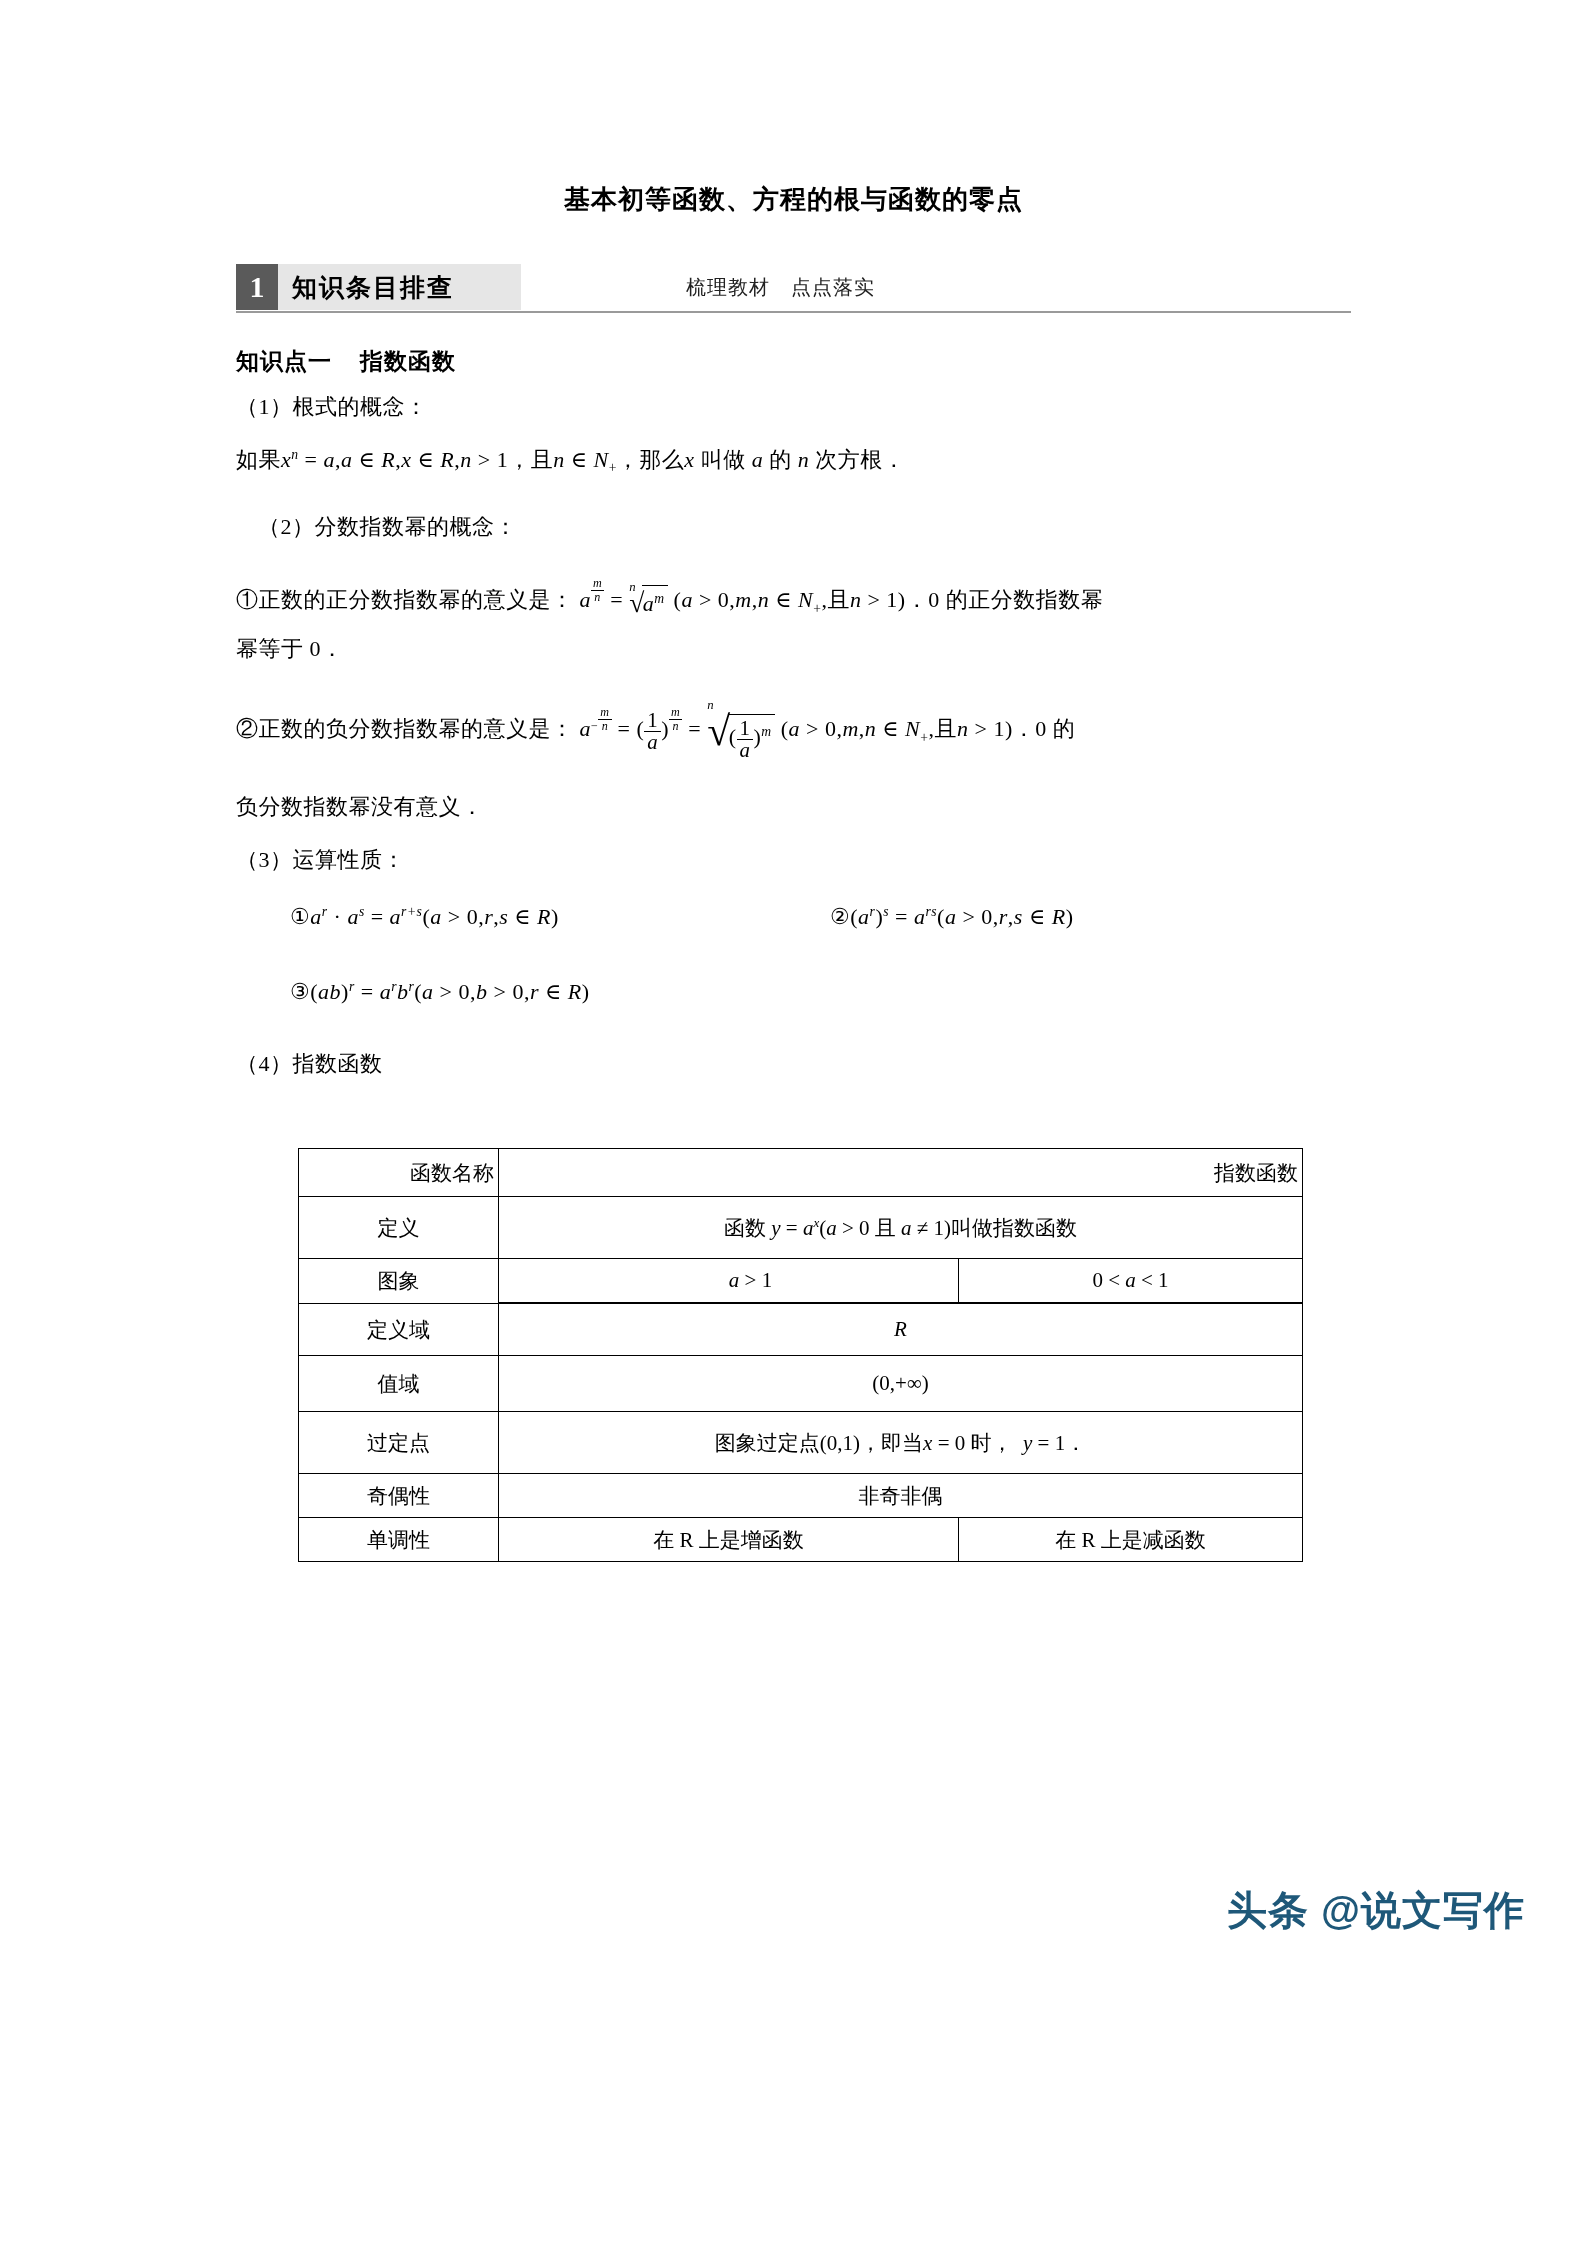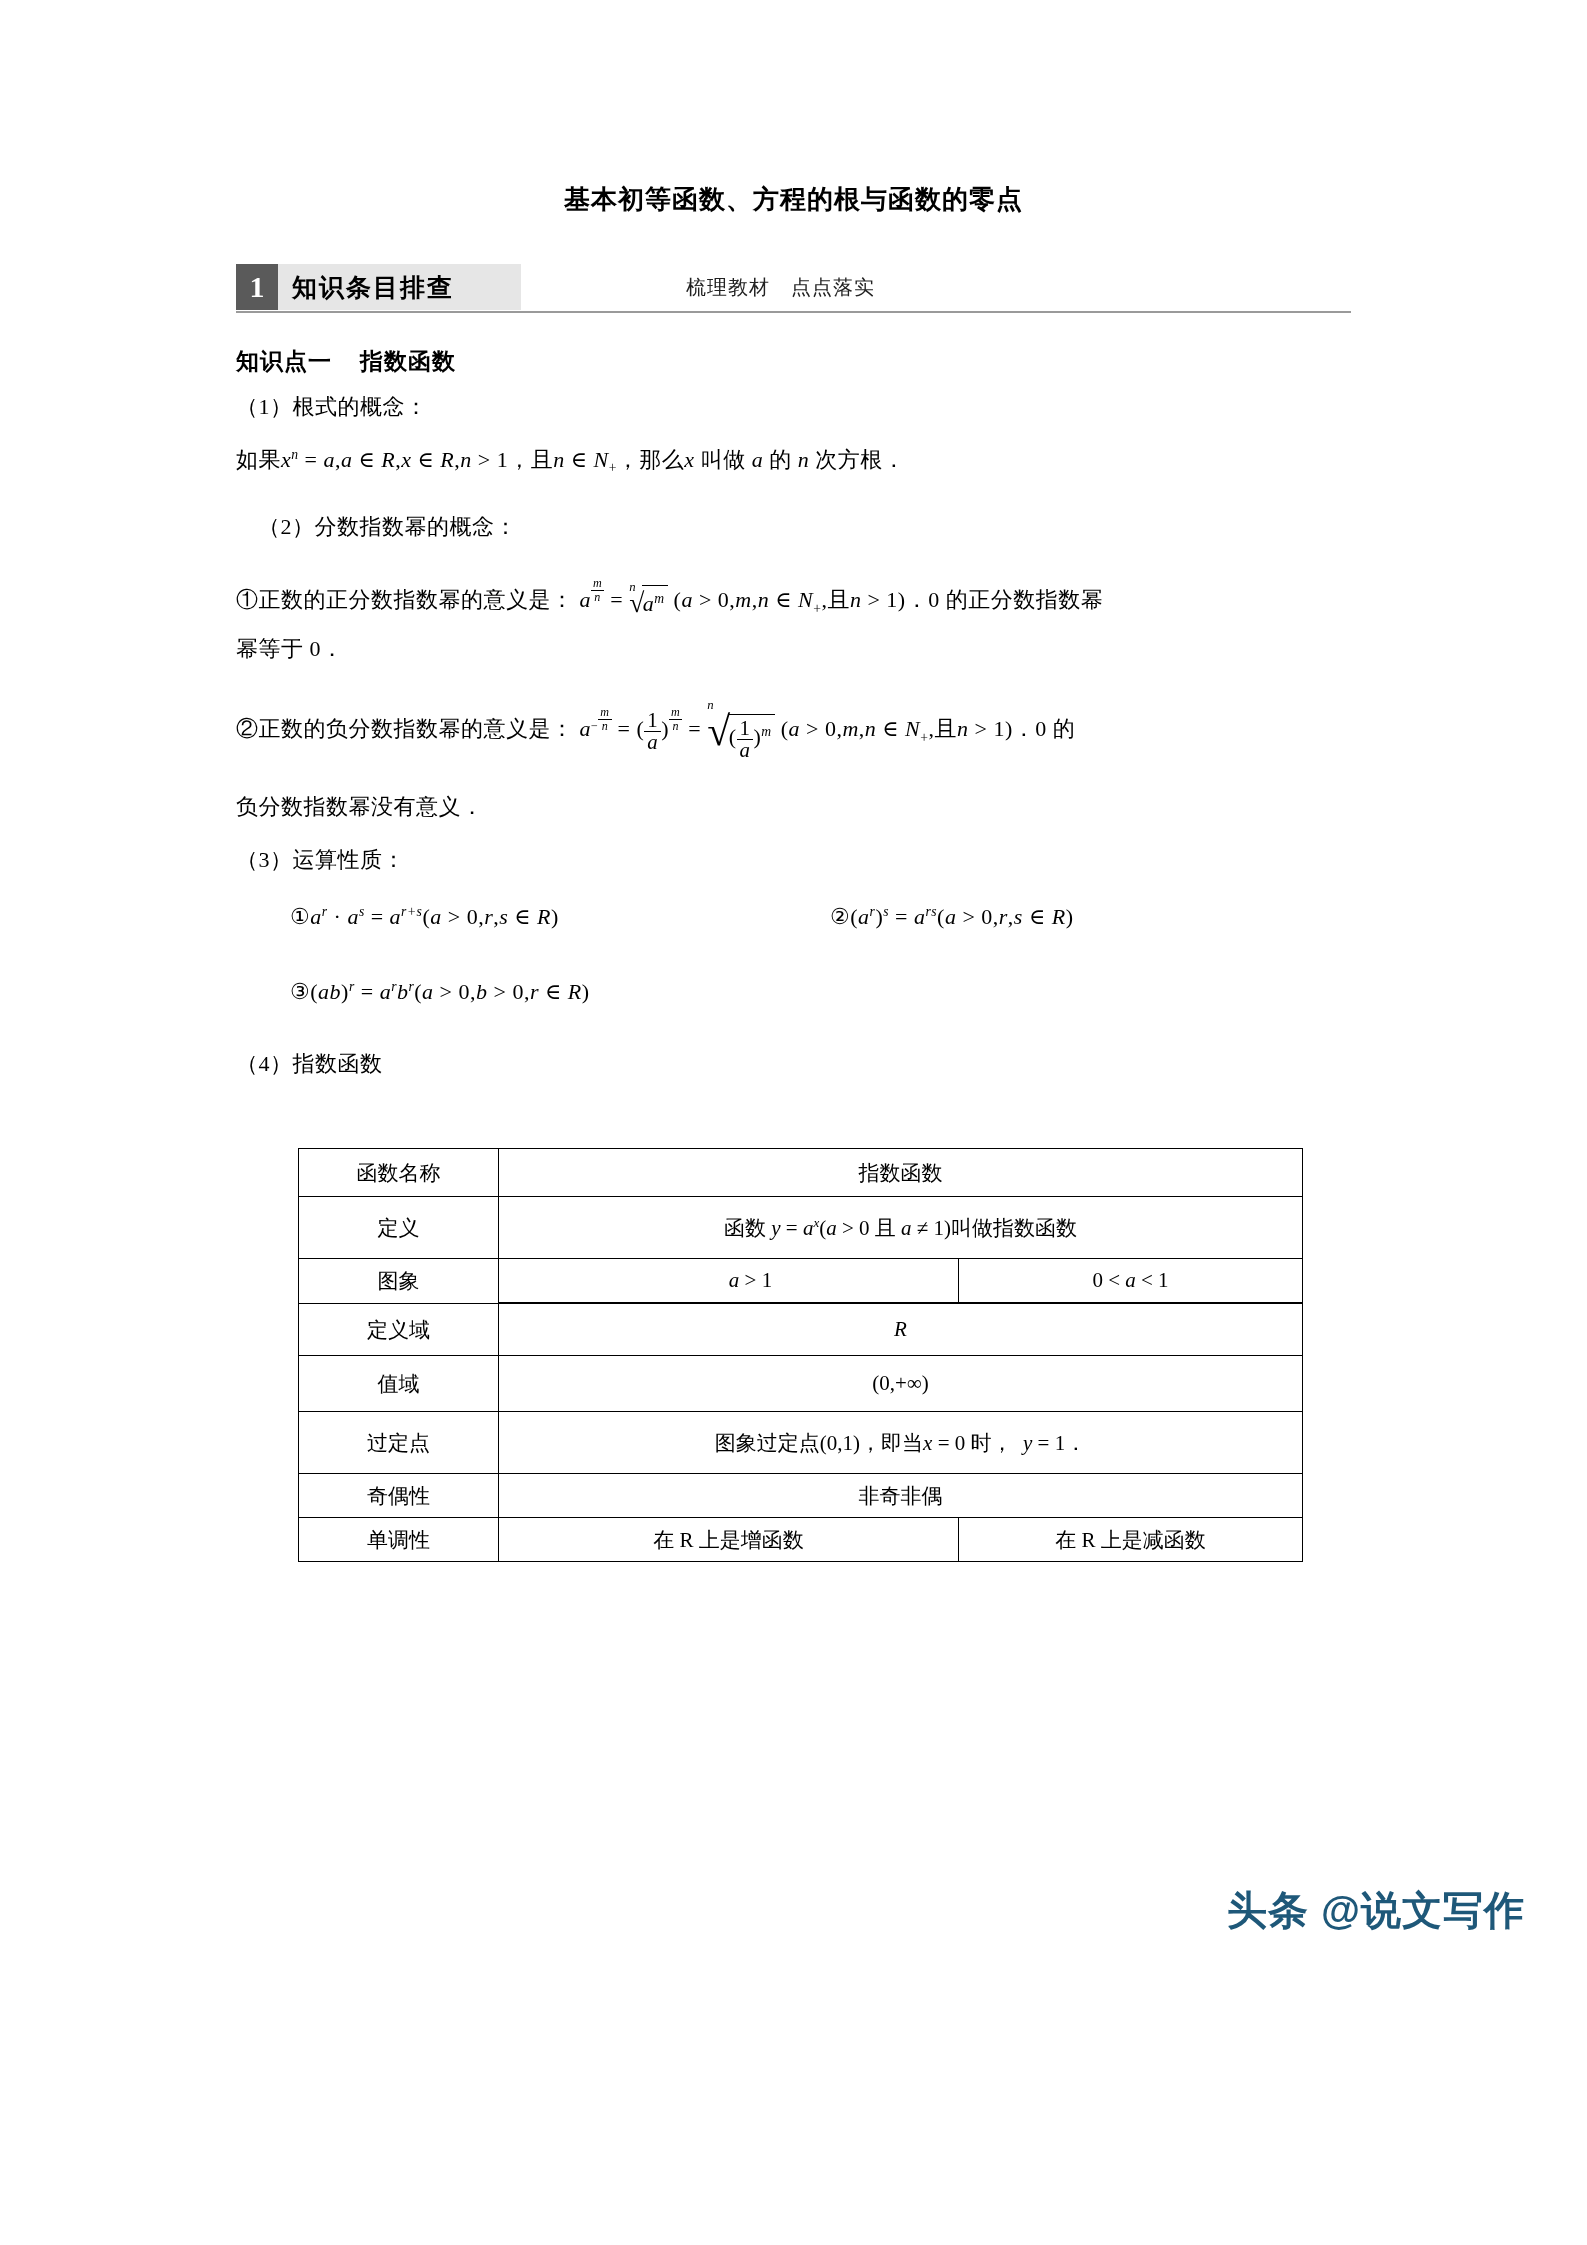--- a/index.html
+++ b/index.html
@@ -156,21 +156,21 @@
     border-collapse: collapse;
     font-size: 21px;
   }
   .tbl td {
     border: 1.6px solid #000;
     text-align: center;
     vertical-align: middle;
     padding: 6px 4px;
   }
   .col-label { width: 200px; }
-  .r-name td { height: 48px; }
+  .r-name td { height: 48px; text-align: right; }
   .r-def td  { height: 62px; }
   .r-cond td { height: 44px; }
   .r-graph td { height: 0; padding: 0; }
   .r-dom td  { height: 52px; }
   .r-ran td  { height: 56px; }
   .r-pt td   { height: 62px; }
   .r-par td  { height: 44px; }
   .r-mono td { height: 44px; }
 
   .graph-cell { position: relative; height: 302px; padding: 0 !important; }

